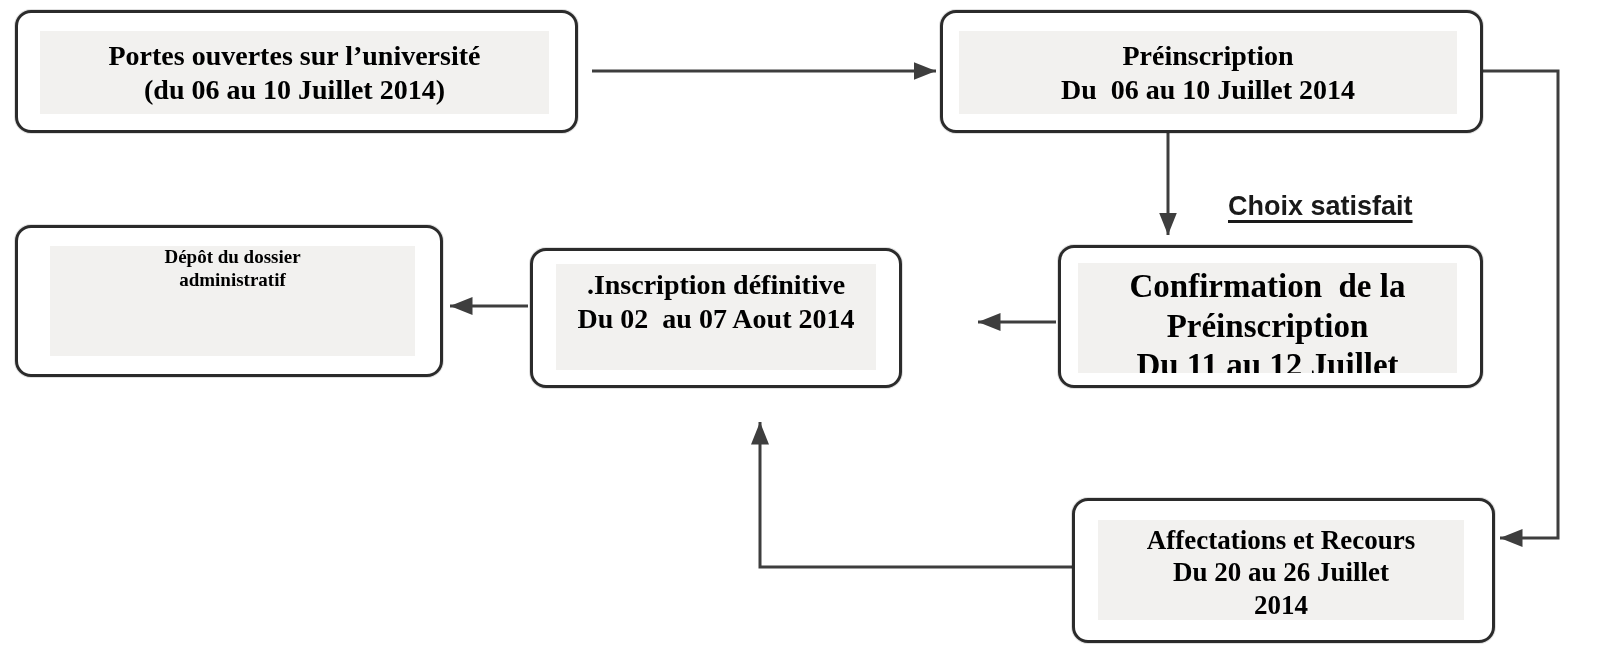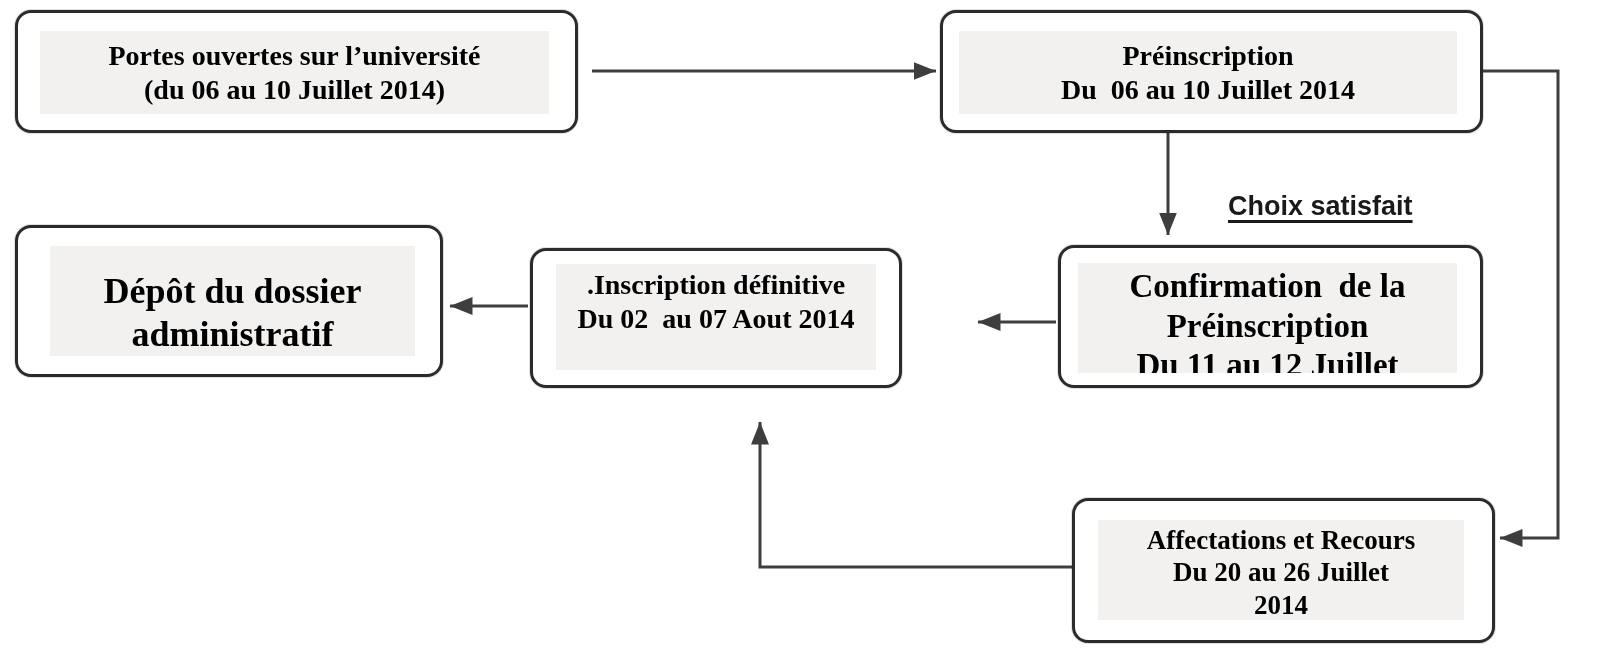--- a/index.html
+++ b/index.html
@@ -94,21 +94,21 @@
 Du 11 au 12 Juillet
 2014</div>
   </div>
 
   <div class="node" style="left:530px;top:248px;width:372px;height:140px;">
     <div class="node-inner" style="inset:13px 23px 15px 23px;padding-top:4px;font-size:28px;">.Inscription définitive
 Du 02  au 07 Aout 2014</div>
   </div>
 
   <div class="node" style="left:15px;top:225px;width:428px;height:152px;">
-    <div class="node-inner" style="inset:18px 25px 18px 32px;padding-top:24px;font-size:36px;">Dépôt du dossier
+    <div class="node-inner" style="inset:18px 25px 18px 32px;padding-top:0;font-size:19px;">Dépôt du dossier
 administratif</div>
   </div>
 
   <div class="node" style="left:1072px;top:498px;width:423px;height:145px;">
     <div class="node-inner" style="inset:19px 28px 20px 23px;padding-top:4px;font-size:27px;">Affectations et Recours
 Du 20 au 26 Juillet
 2014</div>
   </div>
 
   <div class="edge-label" style="left:1213px;top:191px;margin-left:15px;">Choix satisfait</div>

